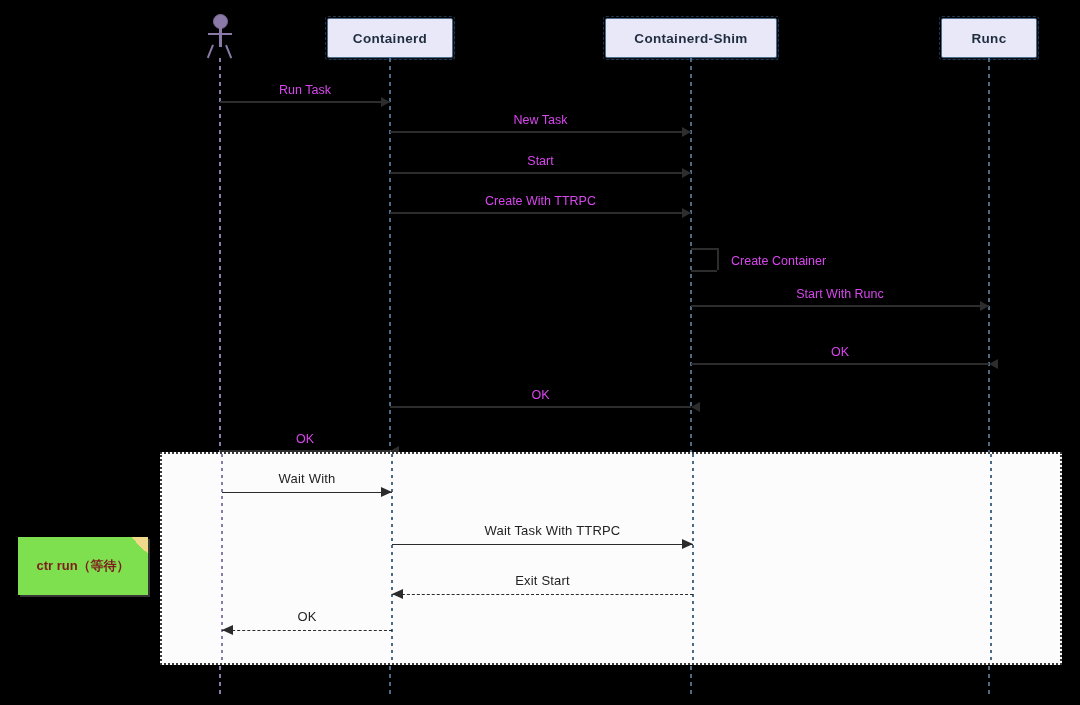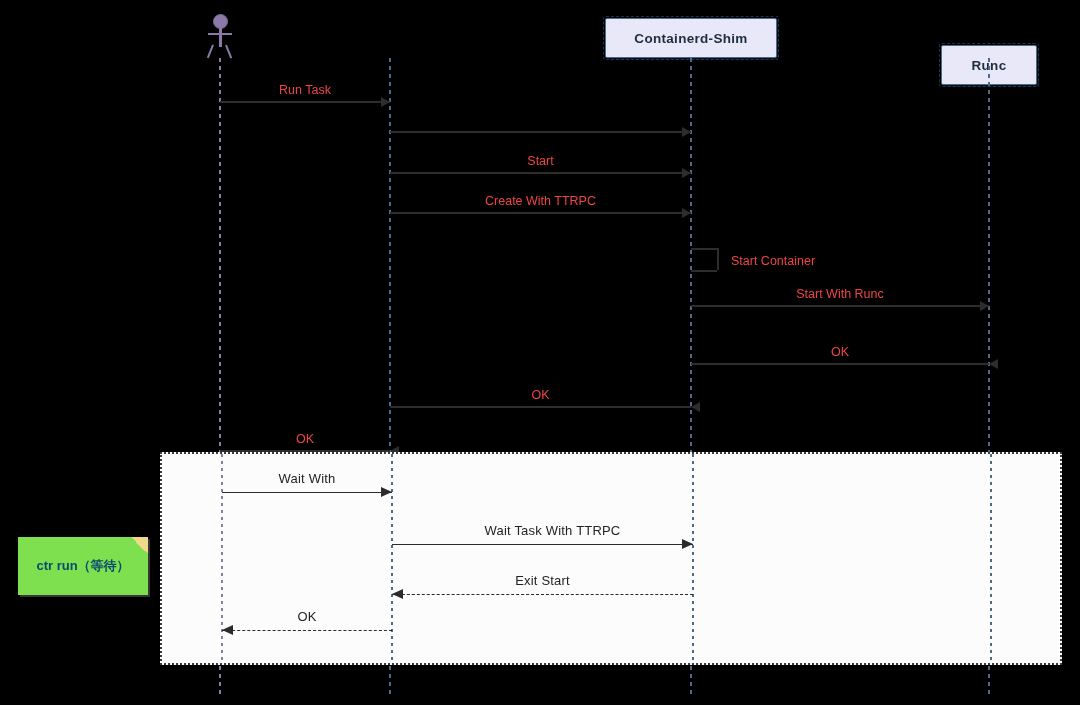--- a/index.html
+++ b/index.html
@@ -41,21 +41,21 @@
   .actor .arms{position:absolute;left:2px;top:19px;width:24px;height:2.4px;background:#8b7aa8;}
   .actor .legL{position:absolute;left:6px;top:31px;width:2.4px;height:14px;background:#8b7aa8;transform:rotate(22deg);transform-origin:top center;}
   .actor .legR{position:absolute;left:19px;top:31px;width:2.4px;height:14px;background:#8b7aa8;transform:rotate(-22deg);transform-origin:top center;}
 
   
   .lifeline{position:absolute;width:2px;}
   .ll-solid{background:repeating-linear-gradient(to bottom,currentColor 0 4px,transparent 4px 8px);}
   .dim-line{position:absolute;height:2px;background:#2d2d2d;}
   .dim-vline{position:absolute;width:2px;background:#2d2d2d;}
   .dim-label{
-    position:absolute;font-size:12.5px;color:#ef4444;
+    position:absolute;font-size:12.5px;color:#d946ef;
     white-space:nowrap;text-align:center;
   }
   .dim-arrowhead{
     position:absolute;width:0;height:0;
     border-top:5px solid transparent;border-bottom:5px solid transparent;
   }
   .ah-right{border-left:9px solid #2d2d2d;}
   .ah-left{border-right:9px solid #2d2d2d;}
 
   
@@ -76,21 +76,21 @@
   .arrowhead.left{border-right:11px solid #2b2b2b;}
   .msg-label{
     position:absolute;font-size:13px;color:#232323;
     white-space:nowrap;text-align:center;letter-spacing:.2px;
   }
 
   
   #note{
     position:absolute;
     background:#7ee04e;
-    color:#0c4a6e;
+    color:#7f1d1d;
     font-size:13px;font-weight:bold;
     display:flex;align-items:center;justify-content:center;
     box-shadow:2px 2px 0 rgba(120,120,120,.45);
     box-sizing:border-box;
   }
   #note .fold{
     position:absolute;right:0;top:0;width:17px;height:17px;
     background:linear-gradient(225deg,#f0d98a 0 50%,transparent 50% 100%);
   }
 </style>
@@ -99,44 +99,48 @@
 
 <div id="stage">
     <div class="actor" style="left: 206px; top: 14px; width: 28px; height: 46px;">
       <div class="head"></div>
       <div class="body"></div>
       <div class="arms"></div>
       <div class="legL"></div>
       <div class="legR"></div>
     </div>
     <div class="lifeline ll-solid" style="left: 219px; top: 58px; height: 637px; color: rgb(139, 122, 168);"></div>
+    <div class="pbox" style="left: 327px; top: 18px; width: 126px; height: 40px;">
+      <span>Containerd</span>
+    </div>
     <div class="lifeline ll-solid" style="left: 389px; top: 58px; height: 637px; color: rgb(74, 107, 138);"></div>
     <div class="pbox" style="left: 605px; top: 18px; width: 172px; height: 40px;">
       <span>Containerd-Shim</span>
     </div>
     <div class="lifeline ll-solid" style="left: 690px; top: 58px; height: 637px; color: rgb(74, 107, 138);"></div>
-    <div class="pbox" style="left: 941px; top: 18px; width: 96px; height: 40px; margin-top: 27px;">
+    <div class="pbox" style="left: 941px; top: 18px; width: 96px; height: 40px;">
       <span>Runc</span>
     </div>
     <div class="lifeline ll-solid" style="left: 988px; top: 58px; height: 637px; color: rgb(74, 107, 138);"></div>
     <div class="dim-line" style="left: 220px; top: 101px; width: 170px;"></div>
     <div class="dim-arrowhead ah-right" style="left: 381px; top: 97px;"></div>
     <div class="dim-label" style="left: 220px; top: 83px; width: 170px;">Run Task</div>
     <div class="dim-line" style="left: 390px; top: 131px; width: 301px;"></div>
     <div class="dim-arrowhead ah-right" style="left: 682px; top: 127px;"></div>
+    <div class="dim-label" style="left: 390px; top: 113px; width: 301px;">New Task</div>
     <div class="dim-line" style="left: 390px; top: 172px; width: 301px;"></div>
     <div class="dim-arrowhead ah-right" style="left: 682px; top: 168px;"></div>
     <div class="dim-label" style="left: 390px; top: 154px; width: 301px;">Start</div>
     <div class="dim-line" style="left: 390px; top: 212px; width: 301px;"></div>
     <div class="dim-arrowhead ah-right" style="left: 682px; top: 208px;"></div>
     <div class="dim-label" style="left: 390px; top: 194px; width: 301px;">Create With TTRPC</div>
     <div class="dim-line" style="left: 691px; top: 248px; width: 26px;"></div>
     <div class="dim-vline" style="left: 717px; top: 248px; height: 22px;"></div>
     <div class="dim-line" style="left: 691px; top: 270px; width: 26px;"></div>
-    <div class="dim-label" style="left: 731px; top: 254px;">Start Container</div>
+    <div class="dim-label" style="left: 731px; top: 254px;">Create Container</div>
     <div class="dim-line" style="left: 691px; top: 305px; width: 298px;"></div>
     <div class="dim-arrowhead ah-right" style="left: 980px; top: 301px;"></div>
     <div class="dim-label" style="left: 691px; top: 287px; width: 298px;">Start With Runc</div>
     <div class="dim-line" style="left: 691px; top: 363px; width: 298px;"></div>
     <div class="dim-arrowhead ah-left" style="left: 989px; top: 359px;"></div>
     <div class="dim-label" style="left: 691px; top: 345px; width: 298px;">OK</div>
     <div class="dim-line" style="left: 390px; top: 406px; width: 301px;"></div>
     <div class="dim-arrowhead ah-left" style="left: 691px; top: 402px;"></div>
     <div class="dim-label" style="left: 390px; top: 388px; width: 301px;">OK</div>
     <div class="dim-line" style="left: 220px; top: 450px; width: 170px;"></div>

